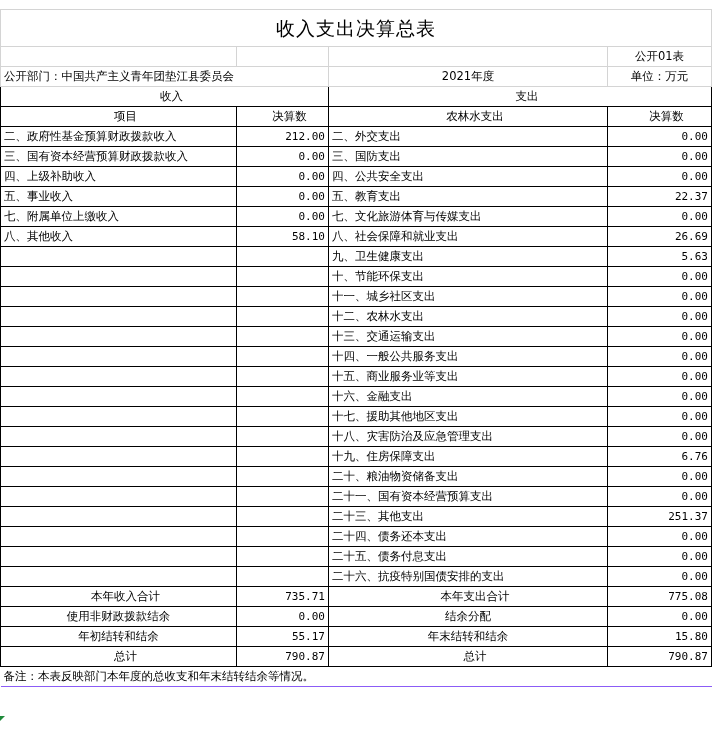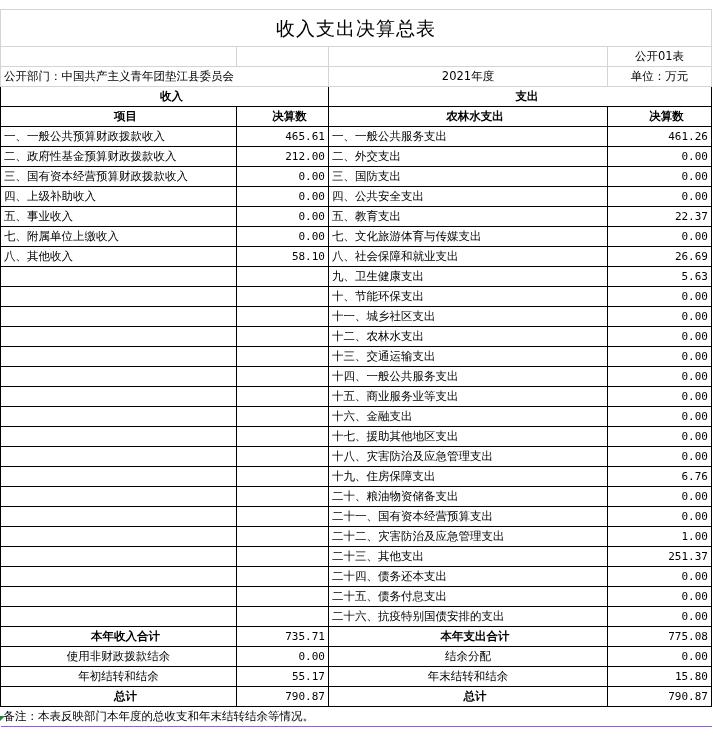--- a/index.html
+++ b/index.html
@@ -6,21 +6,21 @@
   body { width:713px; height:738px; overflow:hidden; position:relative;
          font-family:"DejaVu Sans", "Liberation Sans", sans-serif; color:#000; }
   .sheet { position:absolute; left:0; top:0; width:713px; height:738px; }
   table { border-collapse:collapse; table-layout:fixed; position:absolute; left:0; top:0;margin-top:9px; }
   td { padding:0 3px; height:19px; font-size:11.5px; white-space:nowrap; overflow:hidden;
        border:1px solid #d4d4d4; line-height:19px; }
   .title td { height:36px; font-size:19px; text-align:center; letter-spacing:1px; }
   .bx { border:1px solid #000 !important; }
   .c { text-align:center; }
   .r { text-align:right; font-family:"DejaVu Sans Mono","Liberation Mono", monospace; font-size:11px; }
-  .bold { font-weight:bold;padding-left:17px; }
+  .bold { font-weight:normal;padding-left:17px; }
   .note td { border-left:none; border-right:none; border-bottom:1px solid #8b5cf6; }
   .corner { position:absolute; left:0; top:716px; width:0; height:0;
             border-top:5px solid #1e8a3a; border-right:5px solid transparent; }
 </style>
 </head>
 <body>
 
 <div class="sheet">
 <table>
   <colgroup>
@@ -47,26 +47,20 @@
     <tr>
       <td colspan="2" class="c bold bx">收入</td>
       <td colspan="2" class="c bold bx">支出</td>
     </tr>
     <tr>
       <td class="c bold bx">项目</td>
       <td class="c bold bx">决算数</td>
       <td class="c bold bx">农林水支出</td>
       <td class="c bold bx">决算数</td>
     </tr>
-  <tr>
-          <td class="bx">一、一般公共预算财政拨款收入</td>
-          <td class="bx r">465.61</td>
-          <td class="bx">一、一般公共服务支出</td>
-          <td class="bx r">461.26</td>
-        </tr>
         <tr>
           <td class="bx">二、政府性基金预算财政拨款收入</td>
           <td class="bx r">212.00</td>
           <td class="bx">二、外交支出</td>
           <td class="bx r">0.00</td>
         </tr>
         <tr>
           <td class="bx">三、国有资本经营预算财政拨款收入</td>
           <td class="bx r">0.00</td>
           <td class="bx">三、国防支出</td>
@@ -166,26 +160,20 @@
           <td class="bx"></td>
           <td class="bx r"></td>
           <td class="bx">二十、粮油物资储备支出</td>
           <td class="bx r">0.00</td>
         </tr>
         <tr>
           <td class="bx"></td>
           <td class="bx r"></td>
           <td class="bx">二十一、国有资本经营预算支出</td>
           <td class="bx r">0.00</td>
-        </tr>
-        <tr>
-          <td class="bx"></td>
-          <td class="bx r"></td>
-          <td class="bx">二十二、灾害防治及应急管理支出</td>
-          <td class="bx r">1.00</td>
         </tr>
         <tr>
           <td class="bx"></td>
           <td class="bx r"></td>
           <td class="bx">二十三、其他支出</td>
           <td class="bx r">251.37</td>
         </tr>
         <tr>
           <td class="bx"></td>
           <td class="bx r"></td>

